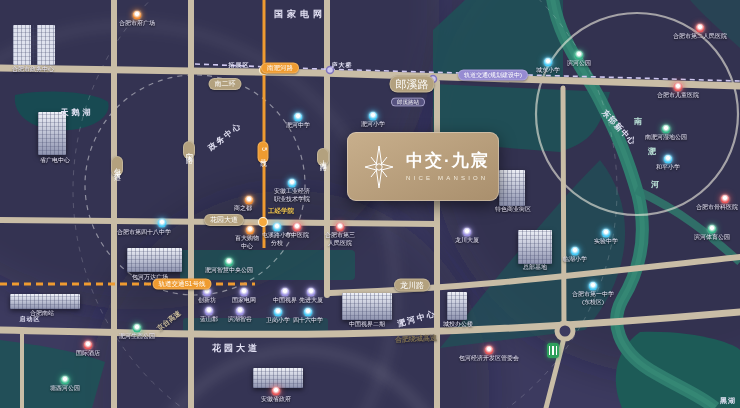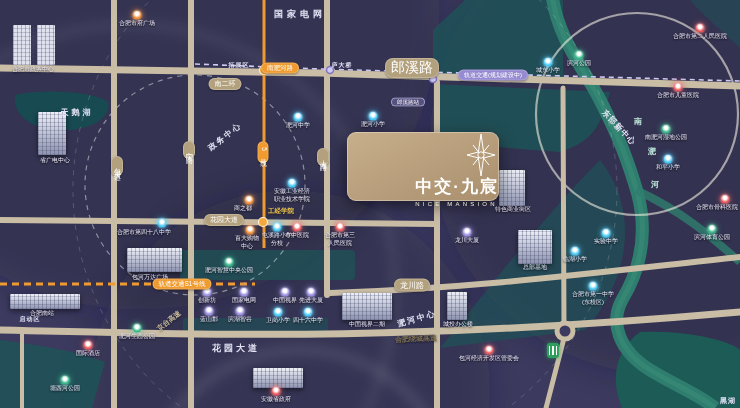--- a/index.html
+++ b/index.html
@@ -25,21 +25,21 @@
       background:linear-gradient(180deg,#eef0f7 0%,#c3c7d8 45%,#8e93af 100%);
       box-shadow:0 2px 5px rgba(0,0,0,.5);}
   .building:after{content:"";position:absolute;inset:0;
       background:repeating-linear-gradient(90deg,rgba(70,75,110,.35) 0 1px,transparent 1px 4px),
                  repeating-linear-gradient(0deg,rgba(70,75,110,.25) 0 1px,transparent 1px 4px);}
   .building.twin{background:
       linear-gradient(90deg,#dfe2ee 0 44%,transparent 44% 56%,#dfe2ee 56% 100%);box-shadow:none;}
   .logo{position:absolute;left:347px;top:132px;width:152px;height:69px;border-radius:9px;z-index:5;
       background:linear-gradient(155deg,#c8af8c,#a98f6d);
       box-shadow:0 5px 16px rgba(0,0,0,.5),inset 0 0 0 1px rgba(255,255,255,.3);
-      display:flex;align-items:flex-end;justify-content:flex-start;flex-direction:column;}
+      display:flex;align-items:center;justify-content:flex-start;}
   .logo-star{margin-left:14px;flex:0 0 auto;}
   .logo-txt{margin-left:9px;color:#fff;}
   .logo-cn{font-size:17px;font-weight:bold;letter-spacing:2px;line-height:1.1;}
   .logo-en{font-size:6px;letter-spacing:3.2px;color:#f3ecdd;margin-top:4px;}
   .metro-ico{position:absolute;left:547px;top:343px;width:12px;height:15px;border-radius:3px;
       background:#2ea05c;z-index:3;box-shadow:0 0 4px rgba(46,160,92,.8);}
   .metro-ico:after{content:"";position:absolute;left:2px;top:3px;right:2px;bottom:3px;
       background:repeating-linear-gradient(90deg,#fff 0 1.5px,transparent 1.5px 3.5px);}
 </style>
 </head>
@@ -132,21 +132,21 @@
       <div class="arealabel" style="left: 417px; top: 313px; font-size: 8px; letter-spacing: 2px; transform: translateX(-50%) rotate(-16deg);">淝河中心</div>
       <div class="arealabel" style="left: 619px; top: 122px; font-size: 8px; letter-spacing: 1px; transform: translateX(-50%) rotate(47deg);">东部新中心</div>
       <div class="arealabel" style="left: 30px; top: 315px; font-size: 6px; letter-spacing: 1px; transform: translateX(-50%) rotate(0deg);">启动区</div>
       <div class="arealabel" style="left: 239px; top: 61px; font-size: 6px; letter-spacing: 1px; transform: translateX(-50%) rotate(0deg);">拓展区</div>
       <div class="arealabel" style="left: 342px; top: 61px; font-size: 6px; letter-spacing: 1px; transform: translateX(-50%) rotate(0deg);">庐大桥</div>
       <div class="arealabel" style="left: 728px; top: 396px; font-size: 7px; letter-spacing: 1px; transform: translateX(-50%) rotate(0deg);">黑湖</div>
       <div class="arealabel" style="left: 638px; top: 116px; font-size: 8px; letter-spacing: 0px; transform: translateX(-50%) rotate(0deg); color: rgb(191, 232, 220);">南</div>
       <div class="arealabel" style="left: 652px; top: 146px; font-size: 8px; letter-spacing: 0px; transform: translateX(-50%) rotate(0deg); color: rgb(191, 232, 220);">淝</div>
       <div class="arealabel" style="left: 655px; top: 179px; font-size: 8px; letter-spacing: 0px; transform: translateX(-50%) rotate(0deg); color: rgb(191, 232, 220);">河</div>
       <div class="pill" style="left: 225px; top: 84px; font-size: 7px;">南二环</div>
-      <div class="pill" style="left: 412px; top: 68px; font-size: 14px;">郎溪路</div>
+      <div class="pill" style="left: 412px; top: 84px; font-size: 11px;">郎溪路</div>
       <div class="pill" style="left: 224px; top: 220px; font-size: 7px;">花园大道</div>
       <div class="pill" style="left: 412px; top: 285px; font-size: 8px;">龙川路</div>
       <div class="pill vert" style="left: 117px; top: 166px; font-size: 7px;">包河大道</div>
       <div class="pill vert" style="left: 189px; top: 150px; font-size: 7px;">宁国路</div>
       <div class="pill vert" style="left: 323px; top: 157px; font-size: 7px;">上海路</div>
       <div class="pill purple" style="left: 493px; top: 75px; font-size: 6px;">轨道交通(规划建设中)</div>
       <div class="pill orange" style="left: 280px; top: 68px; font-size: 6.5px;">南淝河路</div>
       <div class="pill orange vert" style="left: 263px; top: 152px; font-size: 6.5px;">5号线</div>
       <div class="pill orange" style="left: 182px; top: 284px; font-size: 6.5px;">轨道交通S1号线</div>
       <div class="pill ghost" style="left: 408px; top: 102px; font-size: 5.5px;">郎溪路站</div>

